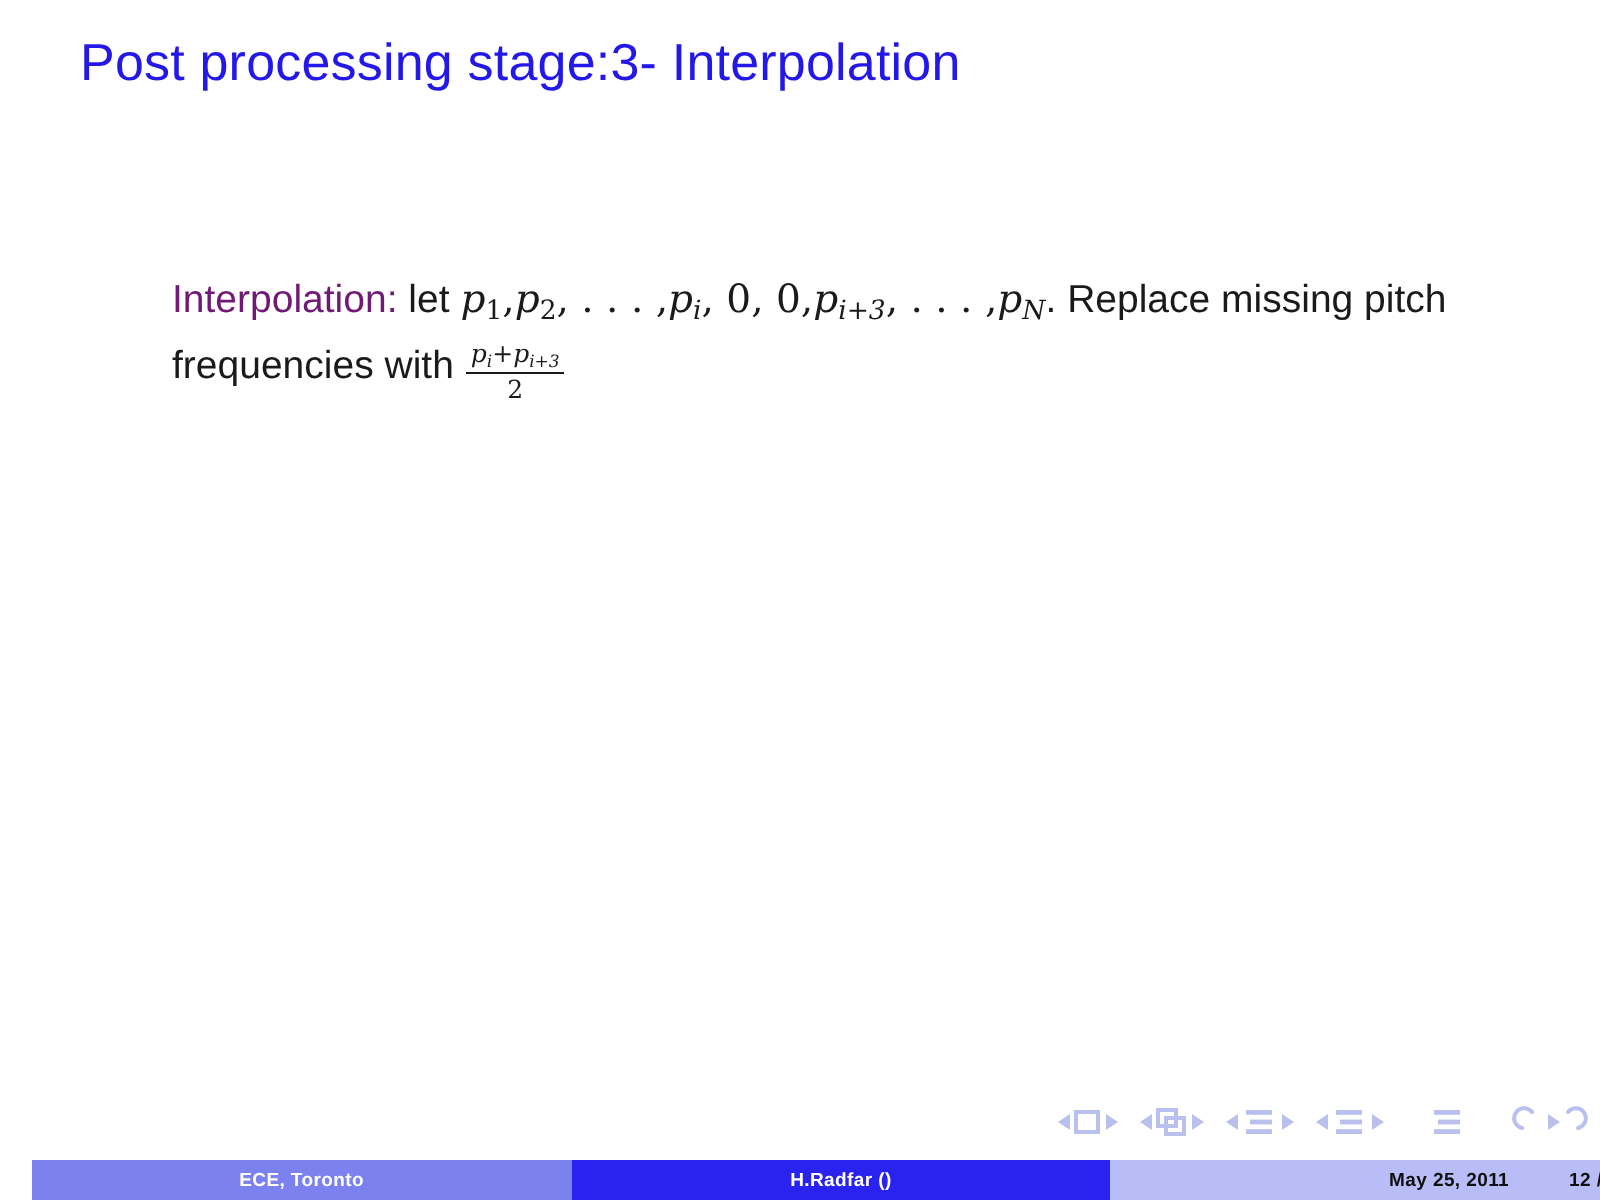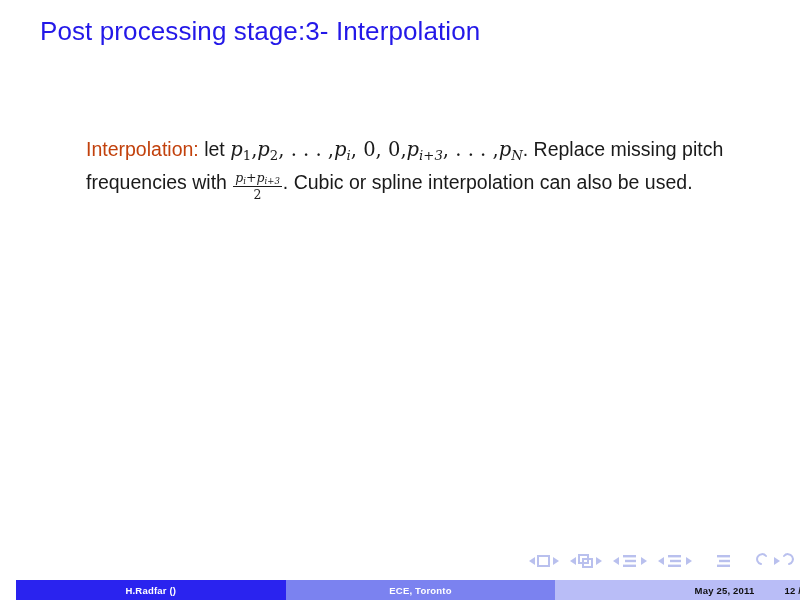--- a/index.html
+++ b/index.html
@@ -36,21 +36,21 @@
   
   .body-block {
     position: absolute;
     left: 70px;
     top: 136px;
     width: 690px;
     font-size: 19.5px;
     line-height: 27px;
     color: #1a1a1a;
   }
-  .kw-red { color: #c2410c; }
+  .kw-red { color: #701a75; }
   .math { font-family: "DejaVu Serif", serif; font-style: italic; }
   .mathup { font-family: "DejaVu Serif", serif; font-style: normal; }
   .sub {
     font-size: 0.68em;
     vertical-align: -0.28em;
     font-style: italic;
   }
   .subup {
     font-size: 0.68em;
     vertical-align: -0.28em;
@@ -171,21 +171,21 @@
 <div class="slide">
 
   <div class="slide-title">Post processing stage:3- Interpolation</div>
 
   <div class="body-block">
     <span class="kw-red">Interpolation:</span><span>&nbsp;</span><span>let</span>
     <span class="math"><span>p</span><span class="subup">1</span><span class="mathup">,</span><span>p</span><span class="subup">2</span><span class="mathup">, . . . ,</span><span>p</span><span class="sub">i</span><span class="mathup">, 0, 0,</span><span>p</span><span class="sub">i+3</span><span class="mathup">, . . . ,</span><span>p</span><span class="sub">N</span></span><span>. Replace missing pitch frequencies with</span>
     <span class="frac">
       <span class="num"><span>p</span><span class="sub">i</span><span class="mathup">+</span><span>p</span><span class="sub">i+3</span></span>
       <span class="den">2</span>
-    </span><span>. Cubic or spline interpolation can also be used.</span>
+    </span>
   </div>
 
 
   <div class="navbar">
     <svg width="280" height="18" viewBox="0 0 280 18">
       <g fill="#b9c0ee">
 
         <polygon points="8,9 14,5 14,13"></polygon>
         <rect x="17" y="4" width="11" height="10" fill="none" stroke="#b9c0ee" stroke-width="2"></rect>
         <polygon points="38,9 32,5 32,13"></polygon>
@@ -219,21 +219,21 @@
       </g>
       <g fill="none" stroke="#b9c0ee" stroke-width="2" stroke-linecap="round">
         <path d="M 240,12 A 5,5 0 1 1 245,4"></path>
         <path d="M 268,12 A 5,5 0 1 0 263,4"></path>
       </g>
       <polygon points="253,5 259,9 253,13" fill="#b9c0ee"></polygon>
     </svg>
   </div>
 
   <div class="footer">
+    <div class="foot-seg foot-inst">ECE, Toronto</div>
     <div class="foot-seg foot-author">H.Radfar ()</div>
-    <div class="foot-seg foot-inst">ECE, Toronto</div>
     <div class="foot-seg foot-right">
       <span>May 25, 2011</span>
       <span>12 / 20</span>
     </div>
   </div>
 
 </div>
 
 </body></html>

